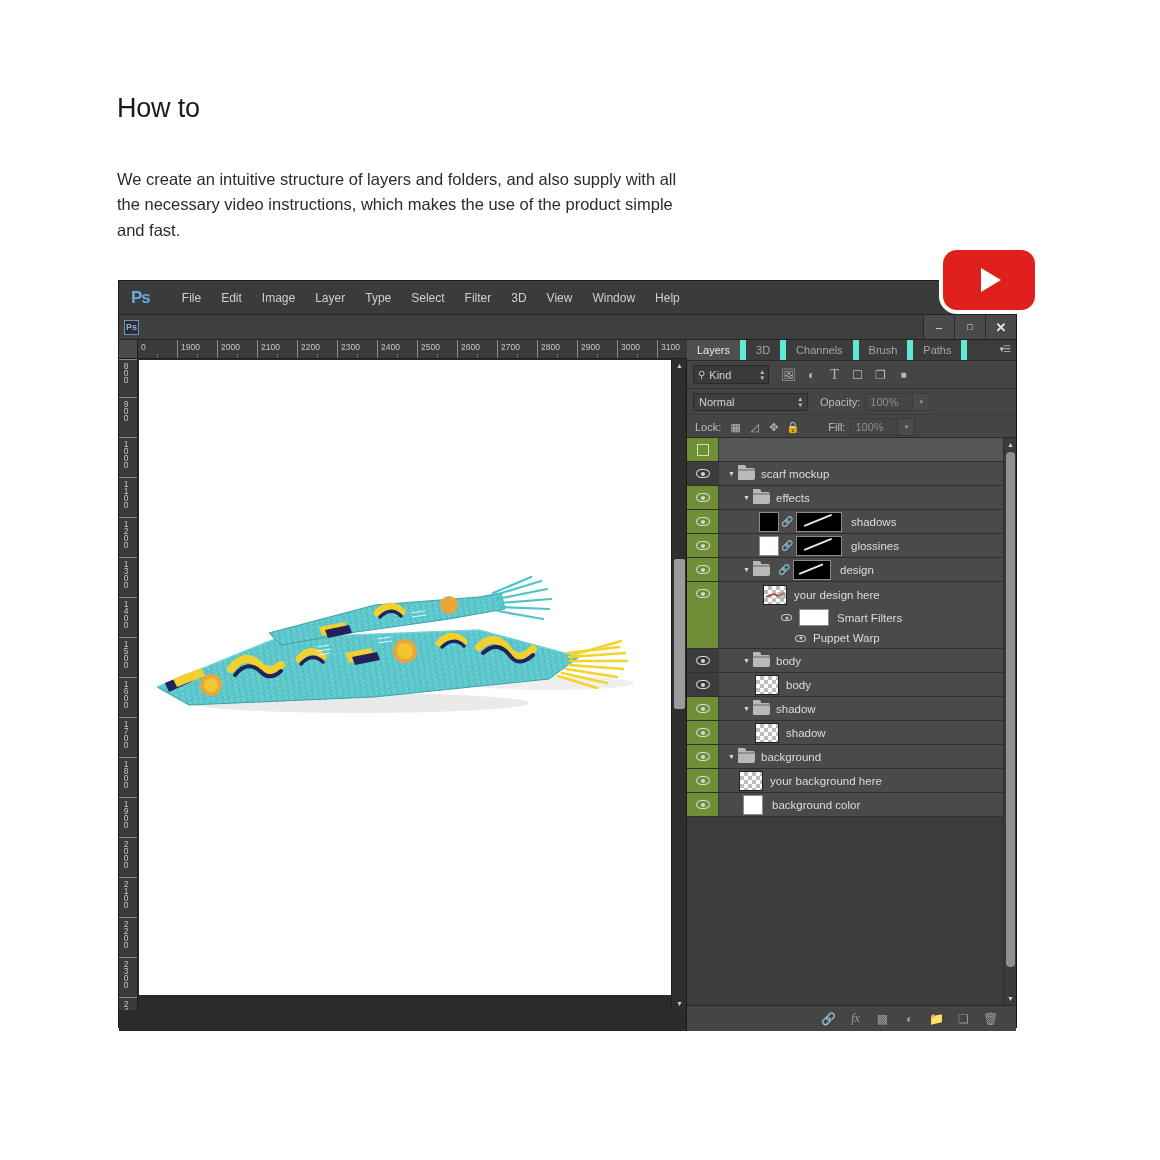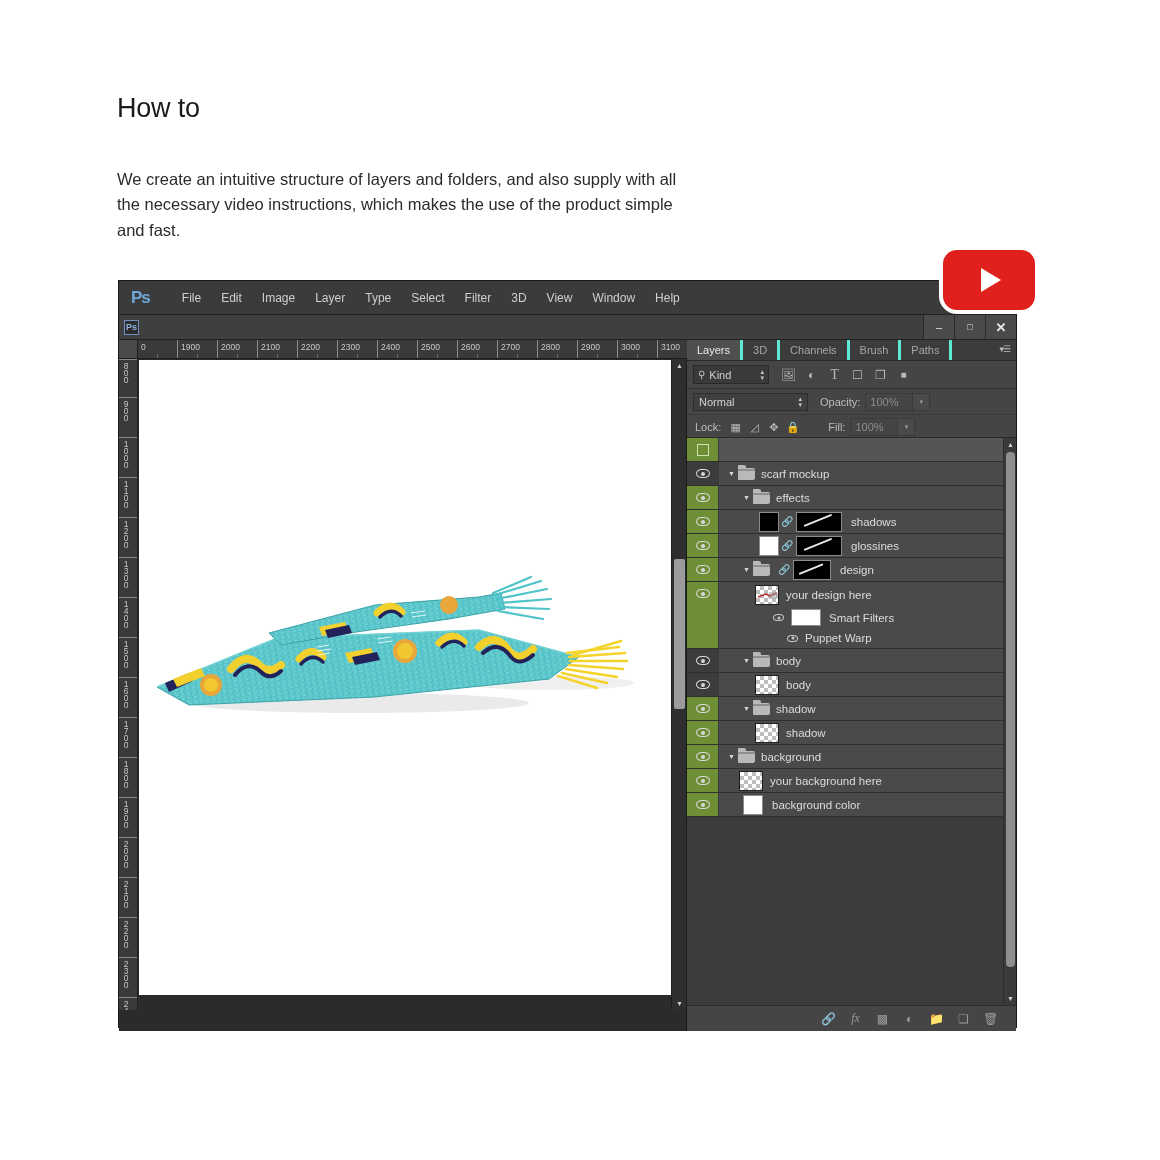--- a/index.html
+++ b/index.html
@@ -165,21 +165,21 @@
     color:#9a9a9a;font-size:9px;padding-bottom:1px;box-sizing:border-box;
   }
 
   
   .tabrow{
     height:20px;background:#3c3c3c;display:flex;align-items:stretch;
     border-bottom:1px solid #2a2a2a;position:relative;
   }
   .tab{
     padding:0 10px;display:flex;align-items:center;font-size:11px;color:#a6a6a6;
-    border-right:3px solid #5eead4;background:#3c3c3c;
+    border-right:6px solid #5eead4;background:#3c3c3c;
   }
   .tab.active{background:#4f4f4f;color:#e8e8e8;}
   .tabmenu{
     position:absolute;right:6px;top:4px;color:#c0c0c0;font-size:9px;
     letter-spacing:-1px;
   }
   .filterrow{
     height:27px;background:#454545;display:flex;align-items:center;padding:0 6px;
     border-bottom:1px solid #2f2f2f;
   }
@@ -305,21 +305,21 @@
   }
   .maskthumb{
     width:46px;height:20px;flex:none;background:#000000;border:1px solid #8a8a8a;
     box-sizing:border-box;position:relative;overflow:hidden;margin-right:9px;
   }
   .maskthumb .strk{
     position:absolute;left:7px;top:12px;width:30px;height:2px;background:#e8e8e8;
     transform:rotate(-22deg);transform-origin:left center;border-radius:2px;
   }
   .maskthumb.small{width:38px;}
-  .tallrow{flex-direction:column;align-items:stretch;padding-left:0;}
+  .tallrow{flex-direction:column;align-items:stretch;padding-left:0;margin-left:8px;}
   .subline{
     display:flex;align-items:center;height:21px;padding-left:4px;
   }
   .smalleye{
     width:11px;height:7px;border:1.2px solid #c8c8c8;border-radius:50%/60%;
     position:relative;box-sizing:border-box;margin-right:7px;flex:none;
   }
   .smalleye:after{
     content:"";position:absolute;left:50%;top:50%;width:3px;height:3px;background:#c8c8c8;
     border-radius:50%;transform:translate(-50%,-50%);

